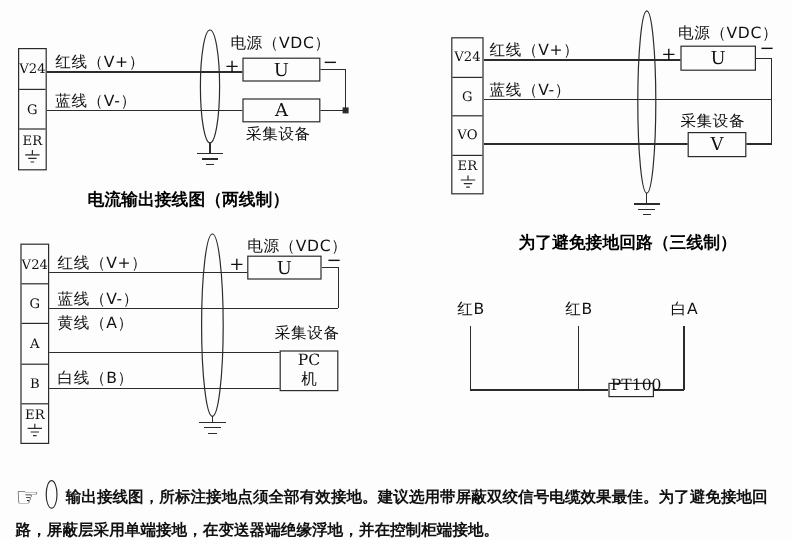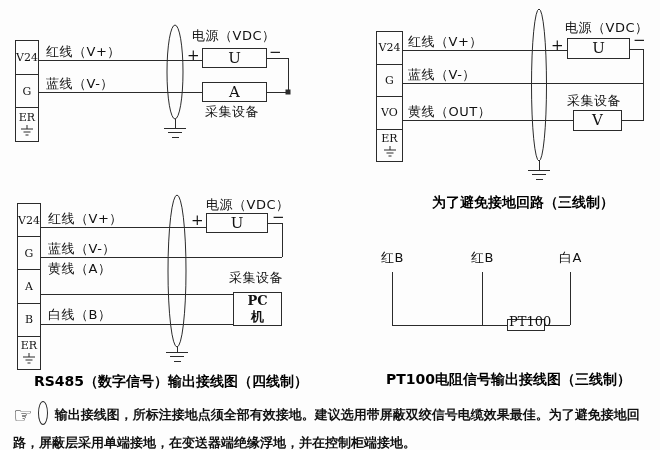--- a/index.html
+++ b/index.html
@@ -12,21 +12,21 @@
   .tcell{flex:1;border-top:1px solid #2b2b2b;display:flex;flex-direction:column;align-items:center;justify-content:center;
          font-family:"DejaVu Serif",serif;font-size:11px;line-height:1;color:#111;}
   .tcell:first-child{border-top:none;}
   .gicon{display:block;margin-top:2px;}
   .mbox{position:absolute;border:1px solid #2b2b2b;background:#fdfdfd;text-align:center;
         font-family:"DejaVu Serif",serif;font-size:15px;color:#111;box-sizing:content-box;}
   .lbl{position:absolute;font-size:13px;white-space:nowrap;letter-spacing:0.5px;color:#111;}
   .serif{font-family:"DejaVu Serif",serif;letter-spacing:0;}
   .sign{position:absolute;font-family:"DejaVu Serif",serif;font-size:15px;line-height:1;color:#111;}
   .title{position:absolute;font-weight:bold;font-size:14px;white-space:nowrap;color:#000;}
-  .pcbox{font-size:13px;line-height:16px;font-weight:bold;}
+  .pcbox{font-size:13px;line-height:16px;}
   .note{position:absolute;left:13px;top:398px;width:640px;font-size:13px;font-weight:600;line-height:1.6;color:#111;}
   .hand{font-size:22px;font-weight:400;vertical-align:-4px;margin-right:3px;}
   .shield-mini{display:inline-block;width:8px;height:22px;border:1px solid #2b2b2b;border-radius:50%;
                vertical-align:-6px;margin:0 7px 0 2px;background:#fdfdfd;}
 </style>
 </head>
 <body>
 
 <div id="canvas">
 
@@ -104,39 +104,39 @@
 
   <div class="lbl" style="left:192px;top:27px">电源（VDC）</div>
   <div class="sign" style="left:187px;top:48px">+</div>
   <div class="sign" style="left:269px;top:45px">−</div>
 
   <div class="mbox" style="left:202px;top:48px;width:63px;height:18px;line-height:18px">U</div>
   <div class="mbox" style="left:202px;top:82px;width:63px;height:18px;line-height:18px">A</div>
 
   <div class="lbl" style="left:205px;top:103px">采集设备</div>
 
+  <div class="title" style="left:73px;top:158px">电流输出接线图（两线制）</div>
 
   <div class="tblock" style="left:376px;top:31px;width:25px;height:129px">
     <div class="tcell">V24</div>
     <div class="tcell">G</div>
     <div class="tcell">VO</div>
     <div class="tcell">
       <span>ER</span>
       <svg class="gicon" width="14" height="12" viewBox="0 0 14 12" stroke="#2b2b2b" stroke-width="1">
         <line x1="7" y1="0" x2="7" y2="4"></line>
           <line x1="1" y1="4" x2="13" y2="4"></line>
         <line x1="3.5" y1="7" x2="10.5" y2="7"></line>
           <line x1="5.5" y1="10" x2="8.5" y2="10"></line>
       </svg>
     </div>
   </div>
 
   <div class="lbl" style="left:408px;top:33px">红线（V+）</div>
   <div class="lbl" style="left:408px;top:66px">蓝线（V-）</div>
-  <div class="lbl" style="left:408px;top:103px">黄线（OUT）</div>
 
   <div class="lbl" style="left:565px;top:19px">电源（VDC）</div>
   <div class="sign" style="left:551px;top:38px">+</div>
   <div class="sign" style="left:633px;top:33px">−</div>
 
   <div class="mbox" style="left:567px;top:38px;width:61px;height:19px;line-height:19px">U</div>
 
   <div class="lbl" style="left:567px;top:92px">采集设备</div>
   <div class="mbox" style="left:573px;top:110px;width:47px;height:19px;line-height:19px">V</div>
 
@@ -168,28 +168,26 @@
   <div class="sign" style="left:272px;top:210px">−</div>
 
   <div class="mbox" style="left:206px;top:213px;width:60px;height:18px;line-height:18px">U</div>
 
   <div class="lbl" style="left:229px;top:269px">采集设备</div>
   <div class="mbox pcbox" style="left:233px;top:292px;width:47px;height:32px">
     <span>PC</span><br>
     <span>机</span>
   </div>
 
-  <div class="title" style="left:34px;top:373px">RS485（数字信号）输出接线图（四线制）</div>
 
   <div class="lbl" style="left:381px;top:249px">红B</div>
   <div class="lbl" style="left:471px;top:249px">红B</div>
   <div class="lbl" style="left:559px;top:249px">白A</div>
 
   <div class="mbox" style="left:507px;top:319px;width:36px;height:10px"></div>
   <div class="lbl serif" style="left:509px;top:314px">PT100</div>
 
-  <div class="title" style="left:386px;top:371px">PT100电阻信号输出接线图（三线制）</div>
 
   <div class="note">
     <span class="hand">☞</span><span class="shield-mini"></span><span>输出接线图，所标注接地点须全部有效接地。建议选用带屏蔽双绞信号电缆效果最佳。为了避免接地回路，屏蔽层采用单端接地，在变送器端绝缘浮地，并在控制柜端接地。</span>
   </div>
 
 </div>
 
 </body></html>

